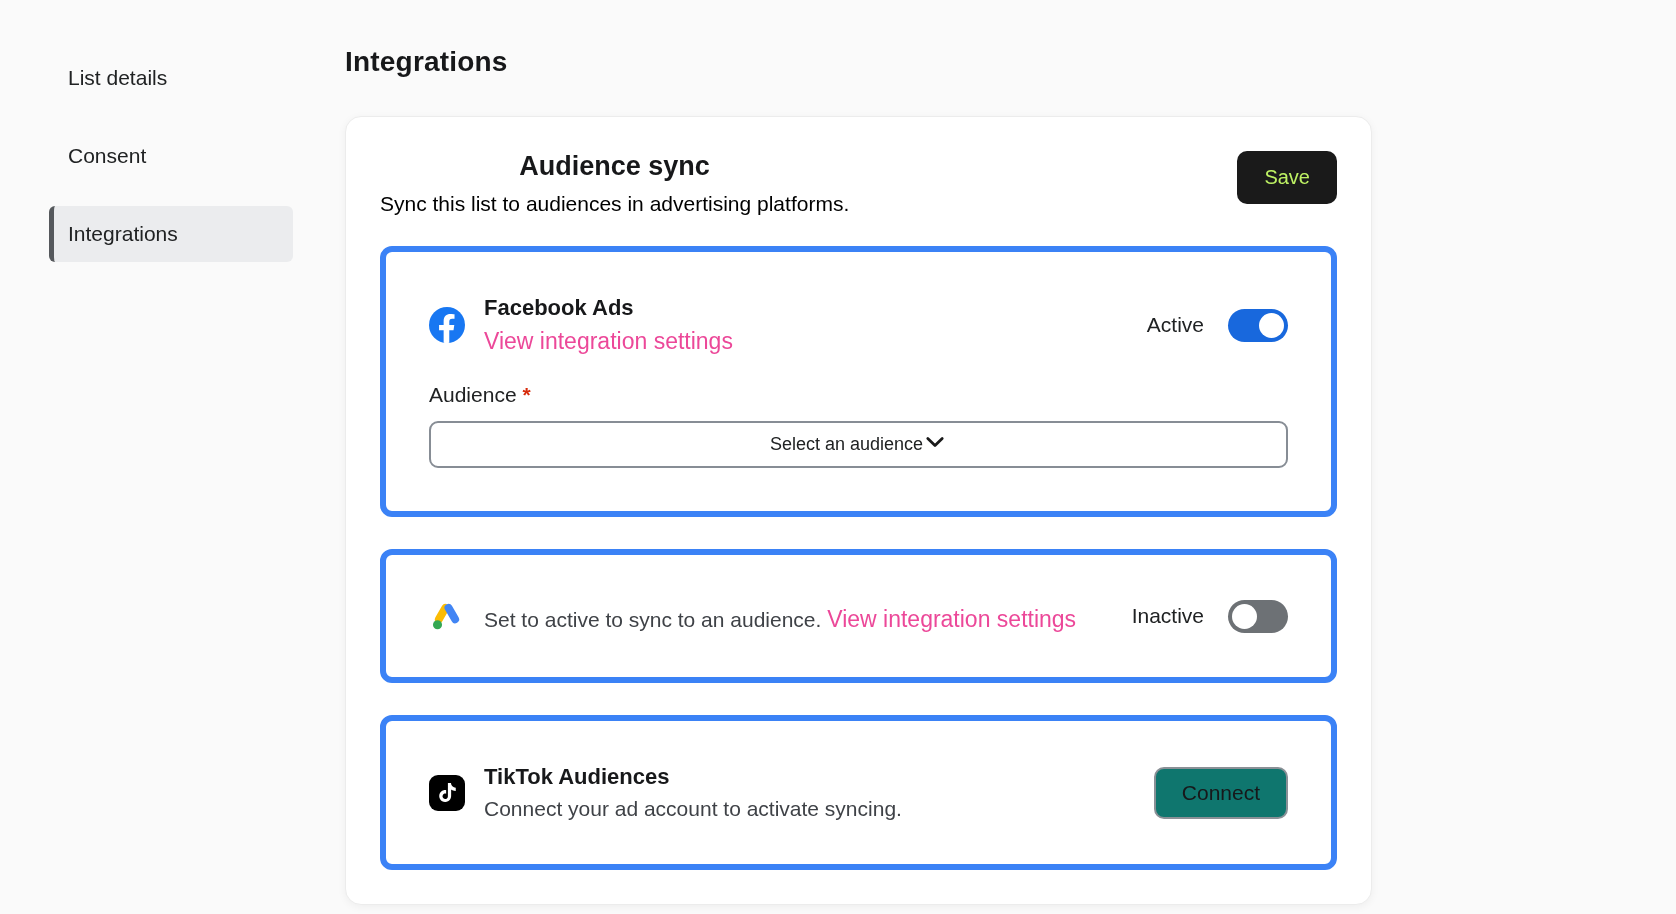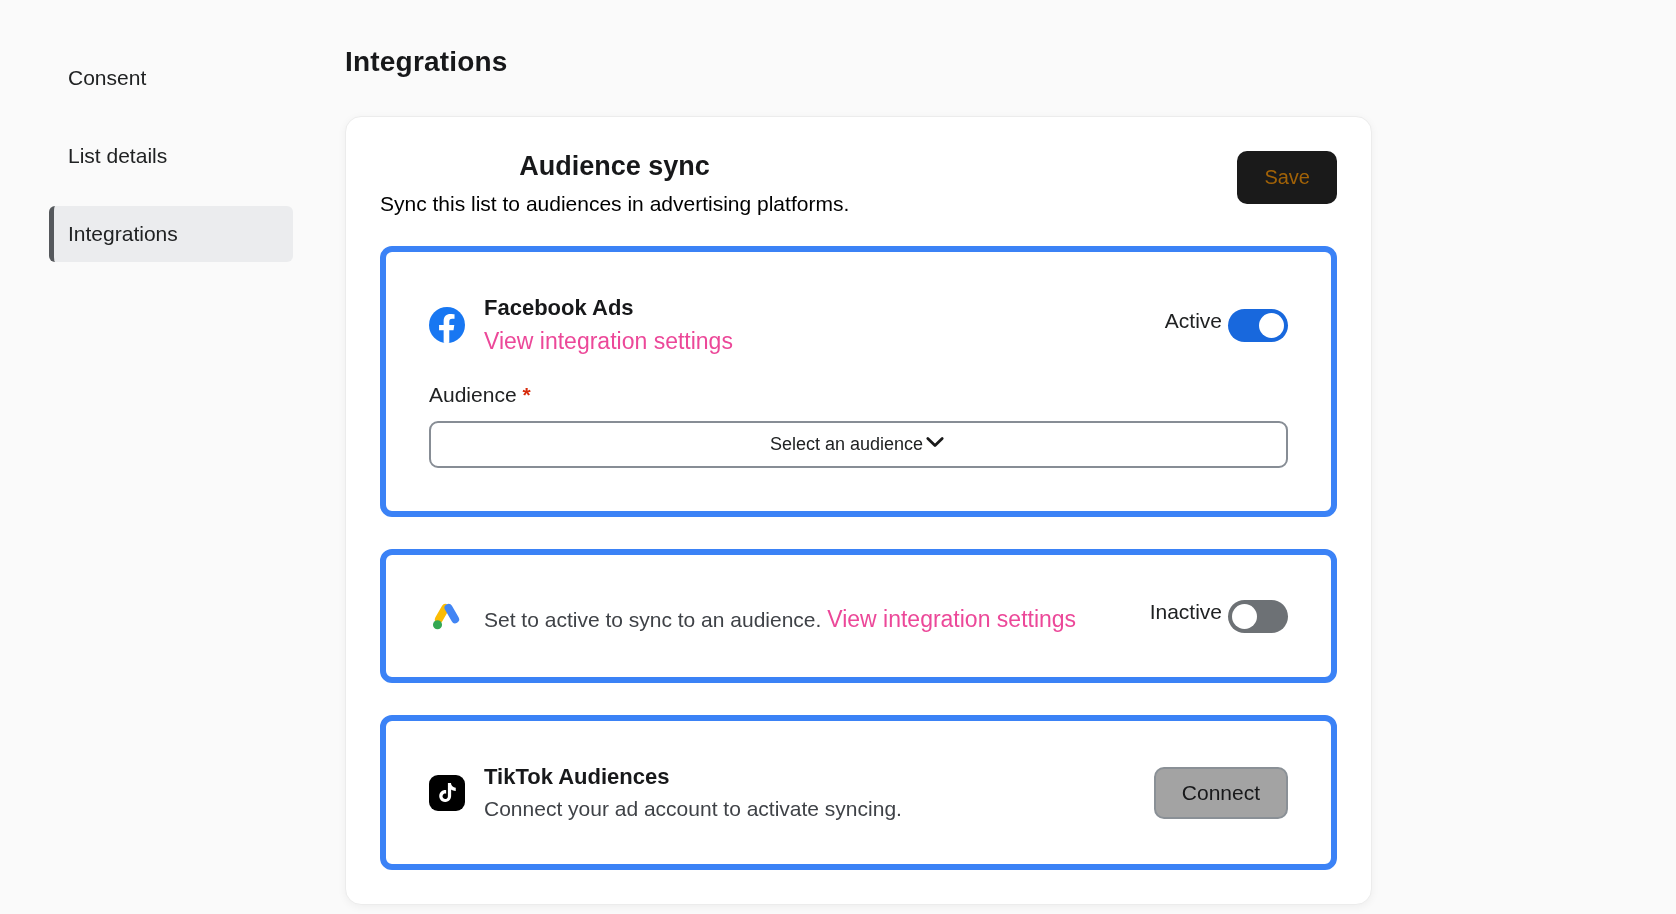--- a/index.html
+++ b/index.html
@@ -68,21 +68,21 @@
     color: #17181a;
     text-align: center;
   }
   .card-subtitle {
     margin: 10px 0 0;
     font-size: 21px;
     color: #000000;
   }
   .save-btn {
     background: #1a1a1a;
-    color: #a16207;
+    color: #bef264;
     border: none;
     border-radius: 10px;
     font-family: inherit;
     font-size: 20px;
     font-weight: 500;
     padding: 15px 27px;
     cursor: pointer;
   }
 
   
@@ -123,21 +123,22 @@
   .integration-sub { margin-top: 7px; font-size: 21px; }
   .desc-text { color: #3f4247; }
   .link {
     color: #ec4899;
     text-decoration: none;
     font-size: 23px;
     cursor: pointer;
   }
   .integration-right {
     display: flex;
-    gap: 6px;
+    align-items: center;
+    gap: 24px;
   }
   .status-label { font-size: 21px; color: #202223; }
 
   
   .toggle {
     width: 60px;
     height: 33px;
     border-radius: 17px;
     position: relative;
     display: inline-block;
@@ -171,39 +172,39 @@
     align-items: center;
     justify-content: center;
     padding: 0 18px;
     font-size: 18px;
     color: #202223;
     cursor: pointer;
   }
 
   
   .connect-btn {
-    background: #a3a3a3;
+    background: #0f766e;
     border: 2px solid #8a9096;
     border-radius: 10px;
     font-family: inherit;
     font-size: 21px;
     font-weight: 500;
     color: #17181a;
     padding: 12px 26px;
     cursor: pointer;
   }
 </style>
 </head>
 <body>
 
 <div class="page">
 
   <nav class="sidebar">
+    <div class="nav-item">List details</div>
     <div class="nav-item">Consent</div>
-    <div class="nav-item">List details</div>
     <div class="nav-item active">Integrations</div>
   </nav>
 
   <main class="main">
     <h1 class="page-title">Integrations</h1>
 
     <section class="card">
 
       <div class="card-header">
         <div>

